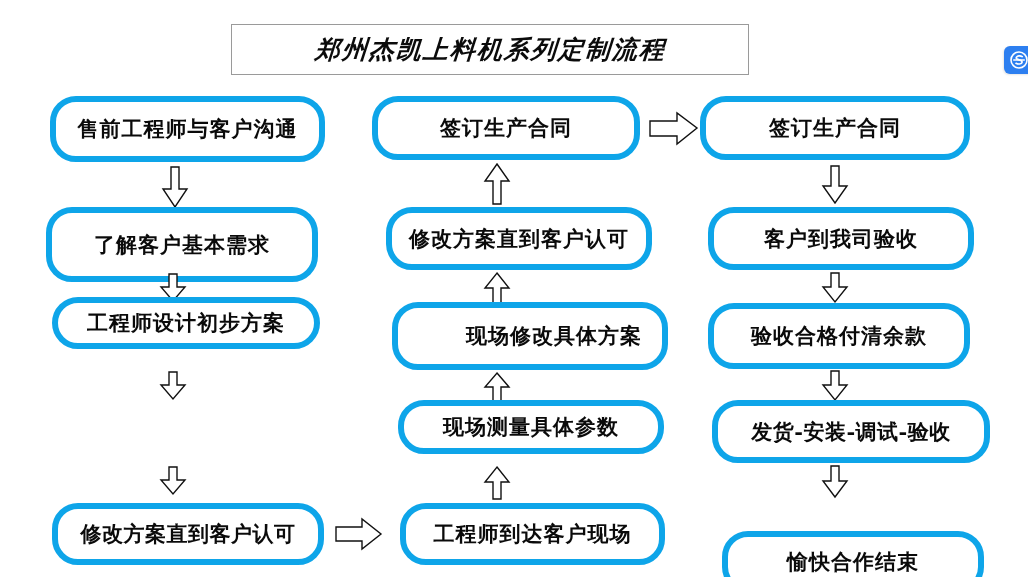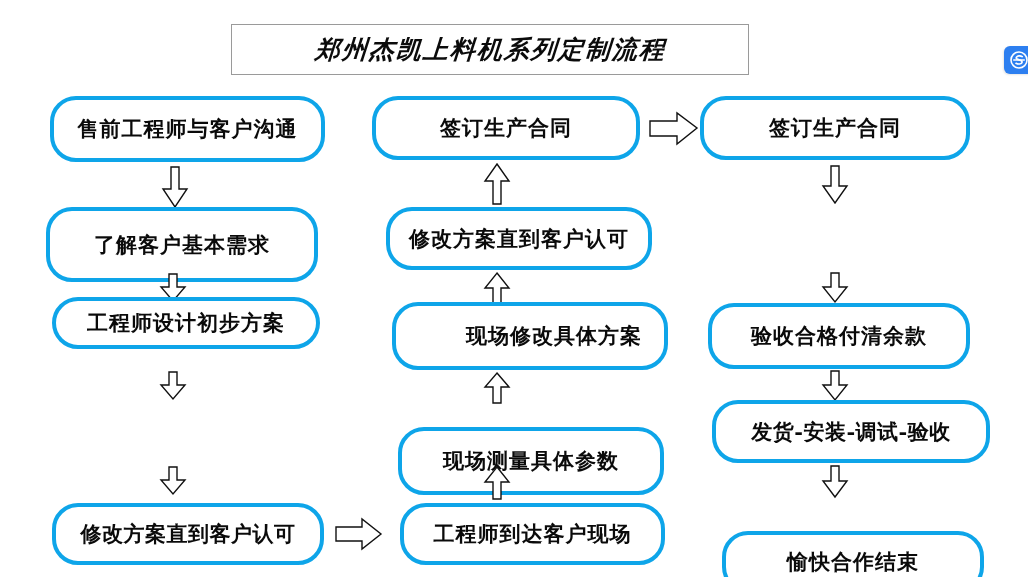--- a/index.html
+++ b/index.html
@@ -39,21 +39,21 @@
     font-style: italic;
     color: #0b0b0b;
     letter-spacing: 2px;
     white-space: nowrap;
     transform: skewX(-4deg);
   }
 
   
   .node {
     position: absolute;
-    border: 4px solid #0ea5e9;
+    border: 6px solid #0ea5e9;
     border-radius: 26px;
     background: #ffffff;
     box-sizing: border-box;
     display: flex;
     align-items: center;
     justify-content: center;
   }
   .node-label {
     font-family: "DejaVu Serif", "Liberation Serif", serif;
     font-size: 21px;
@@ -167,21 +167,21 @@
 
   <div class="node" style="left:392px; top:302px; width:276px; height:68px;padding-left:48px;">
     <span class="node-label">现场修改具体方案</span>
   </div>
   <div class="arrow" style="left:484px; top:372px;">
     <svg width="26" height="32" viewBox="0 0 26 32">
         <path d="M13 1 L25 15 L17 15 L17 31 L9 31 L9 15 L1 15 Z"></path>
       </svg>
   </div>
 
-  <div class="node" style="left:398px; top:400px; width:266px; height:68px;margin-top:27px;">
+  <div class="node" style="left:398px; top:400px; width:266px; height:54px;">
     <span class="node-label">现场测量具体参数</span>
   </div>
   <div class="arrow" style="left:484px; top:466px;">
     <svg width="26" height="34" viewBox="0 0 26 34">
         <path d="M13 1 L25 16 L17 16 L17 33 L9 33 L9 16 L1 16 Z"></path>
       </svg>
   </div>
 
   <div class="node" style="left:400px; top:503px; width:265px; height:62px;">
     <span class="node-label">工程师到达客户现场</span>
@@ -195,20 +195,23 @@
 
   <div class="node" style="left:700px; top:96px;  width:270px; height:64px;">
     <span class="node-label">签订生产合同</span>
   </div>
   <div class="arrow" style="left:822px; top:166px;">
     <svg width="26" height="38" viewBox="0 0 26 38">
         <path d="M9 0 L17 0 L17 20 L25 20 L13 37 L1 20 L9 20 Z"></path>
       </svg>
   </div>
 
+  <div class="node" style="left:708px; top:207px; width:266px; height:63px;">
+    <span class="node-label">客户到我司验收</span>
+  </div>
   <div class="arrow" style="left:822px; top:273px;">
     <svg width="26" height="30" viewBox="0 0 26 30">
         <path d="M9 0 L17 0 L17 14 L25 14 L13 29 L1 14 L9 14 Z"></path>
       </svg>
   </div>
 
   <div class="node" style="left:708px; top:303px; width:262px; height:66px;">
     <span class="node-label">验收合格付清余款</span>
   </div>
   <div class="arrow" style="left:822px; top:371px;">

